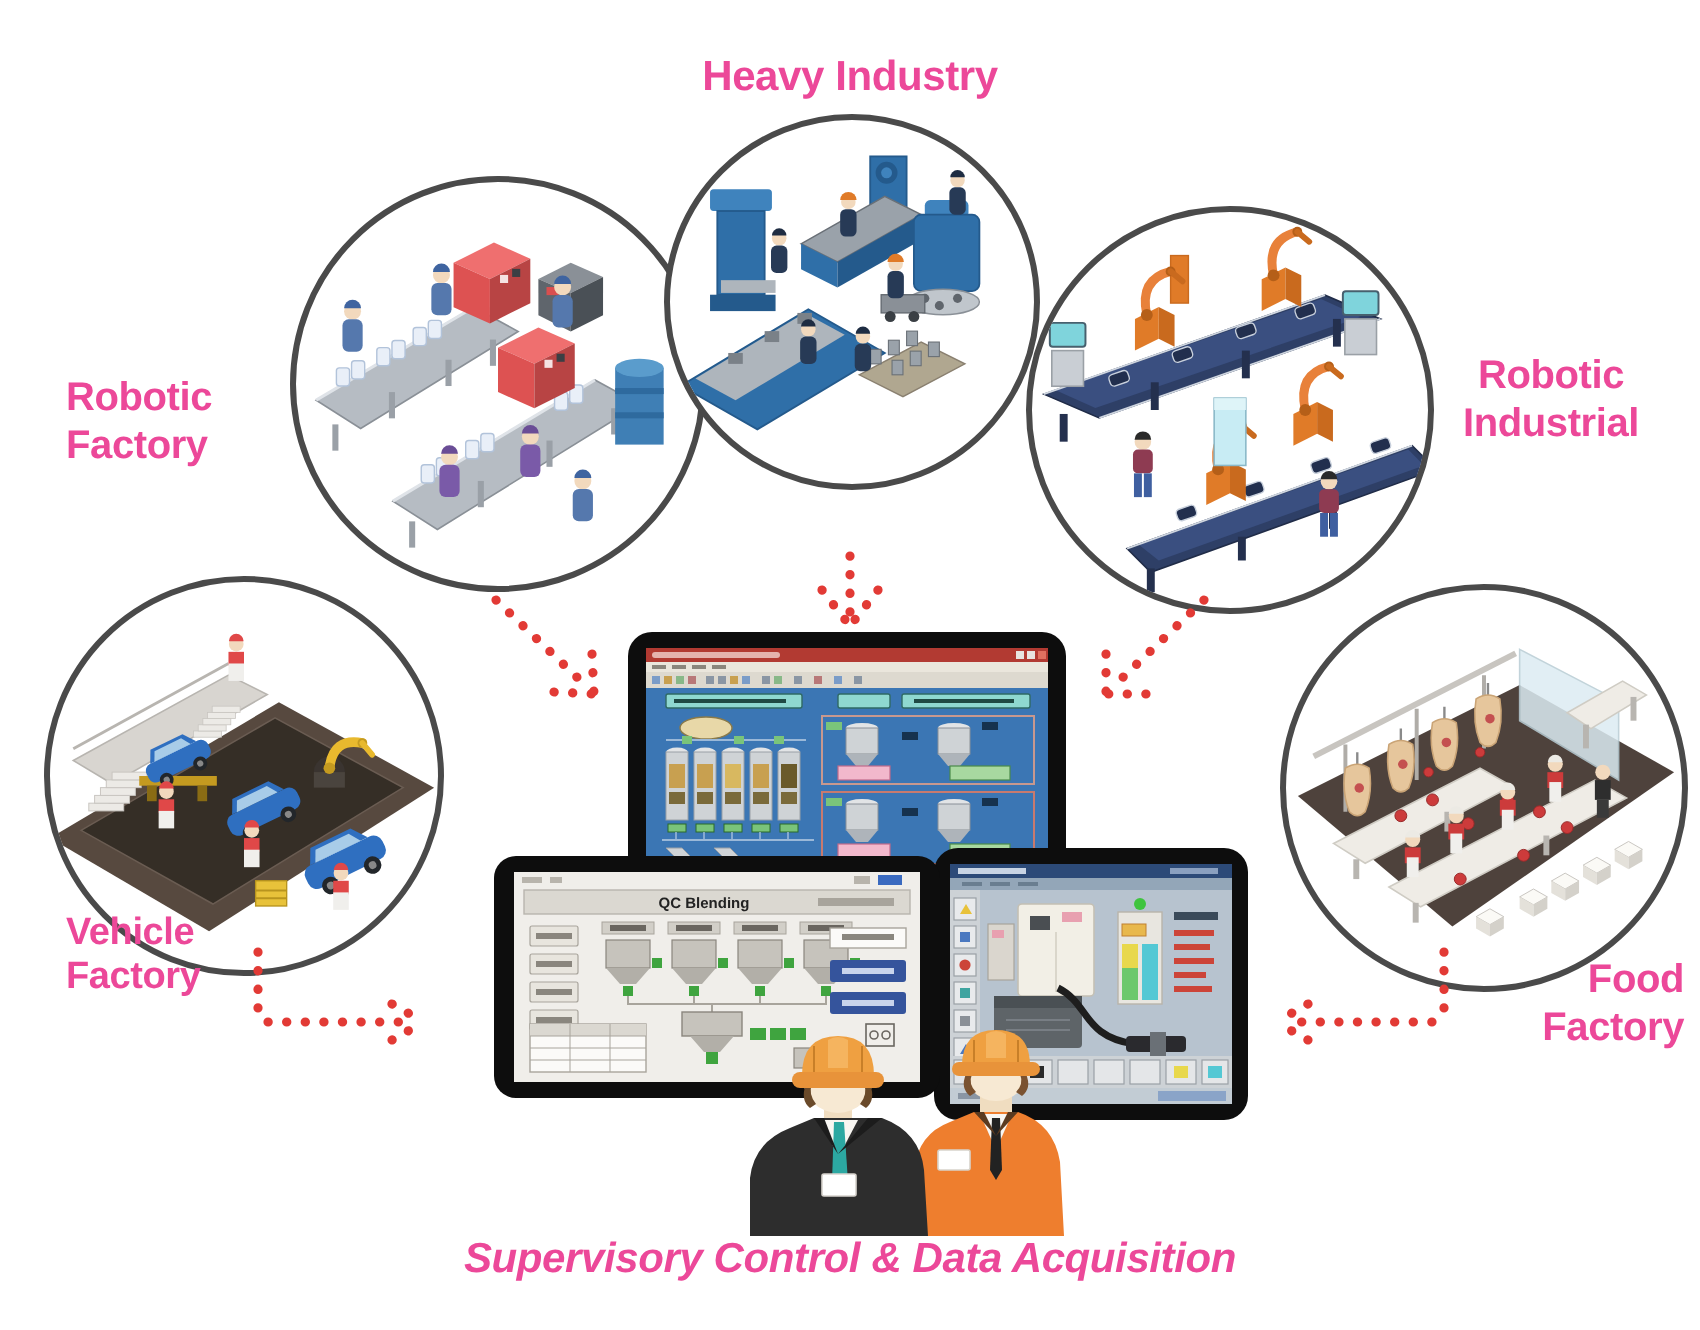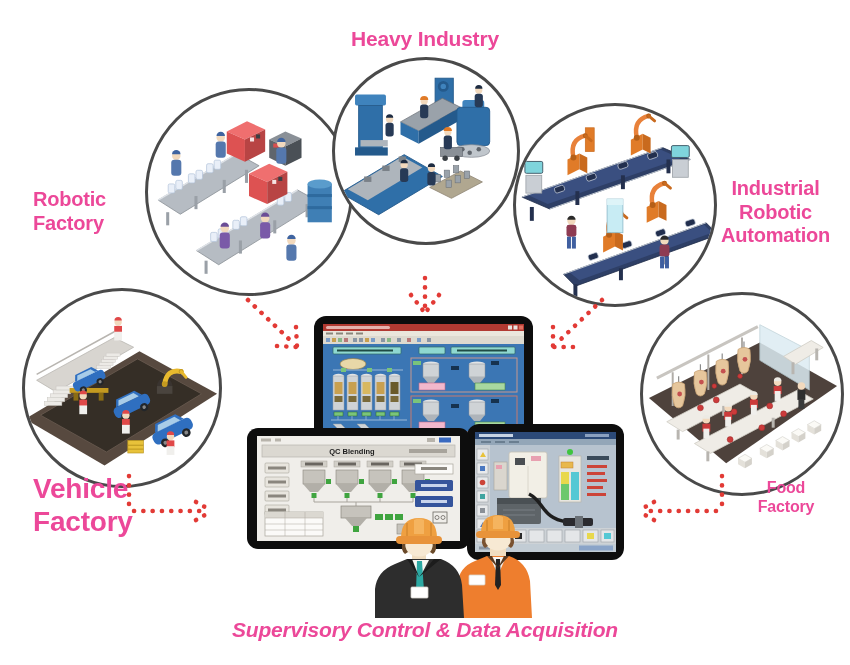--- a/index.html
+++ b/index.html
@@ -18,22 +18,22 @@
   .bezel svg{display:block;width:100%;height:100%;}
   .mon-main{left:314px;top:316px;width:219px;height:133px;padding:8px 9px;border-radius:12px;z-index:3;}
   .tab-right{left:467px;top:424px;width:157px;height:136px;padding:8px;border-radius:12px;z-index:4;}
   .tab-left {left:247px;top:428px;width:223px;height:121px;padding:8px 10px;border-radius:11px;z-index:5;text-align:right;}
   .workers{position:absolute;left:357px;top:487px;width:186px;height:131px;z-index:6;}
   .lbl{position:absolute;font-weight:700;color:#ec4899;line-height:1.18;letter-spacing:-0.2px;z-index:7;}
   .lbl div{white-space:nowrap;}
   .lbl-heavy{left:300px;top:27px;width:250px;text-align:center;font-size:21px;}
   .lbl-bev{left:33px;top:188px;font-size:20px;text-align:left;}
   .lbl-rob{left:703px;top:177px;width:145px;font-size:20px;text-align:center;}
-  .lbl-veh{left:33px;top:472px;font-size:28px;text-align:left;}
-  .lbl-food{left:730px;top:479px;width:112px;font-size:16px;text-align:center;}
+  .lbl-veh{left:33px;top:456px;font-size:19px;text-align:left;}
+  .lbl-food{left:730px;top:479px;width:112px;font-size:20px;text-align:right;}
   .lbl-caption{left:0;top:618px;width:850px;text-align:center;font-size:21px;font-style:italic;}
   .dot{stroke:#e23a35;stroke-width:4.6;stroke-linecap:round;stroke-dasharray:0.1 9.2;fill:none;}
 </style>
 </head>
 <body>
 
 <div class="canvas">
 
   <svg class="arrows">
     <g>
@@ -755,23 +755,22 @@
   </svg>
 
   <div class="lbl lbl-heavy">
     <div>Heavy Industry</div>
   </div>
   <div class="lbl lbl-bev">
     <div>Robotic</div>
     <div>Factory</div>
   </div>
   <div class="lbl lbl-rob">
+    <div>Robotic</div>
     <div>Industrial</div>
-    <div>Robotic</div>
-    <div>Automation</div>
   </div>
   <div class="lbl lbl-veh">
     <div>Vehicle</div>
     <div>Factory</div>
   </div>
   <div class="lbl lbl-food">
     <div>Food</div>
     <div>Factory</div>
   </div>
   <div class="lbl lbl-caption">

